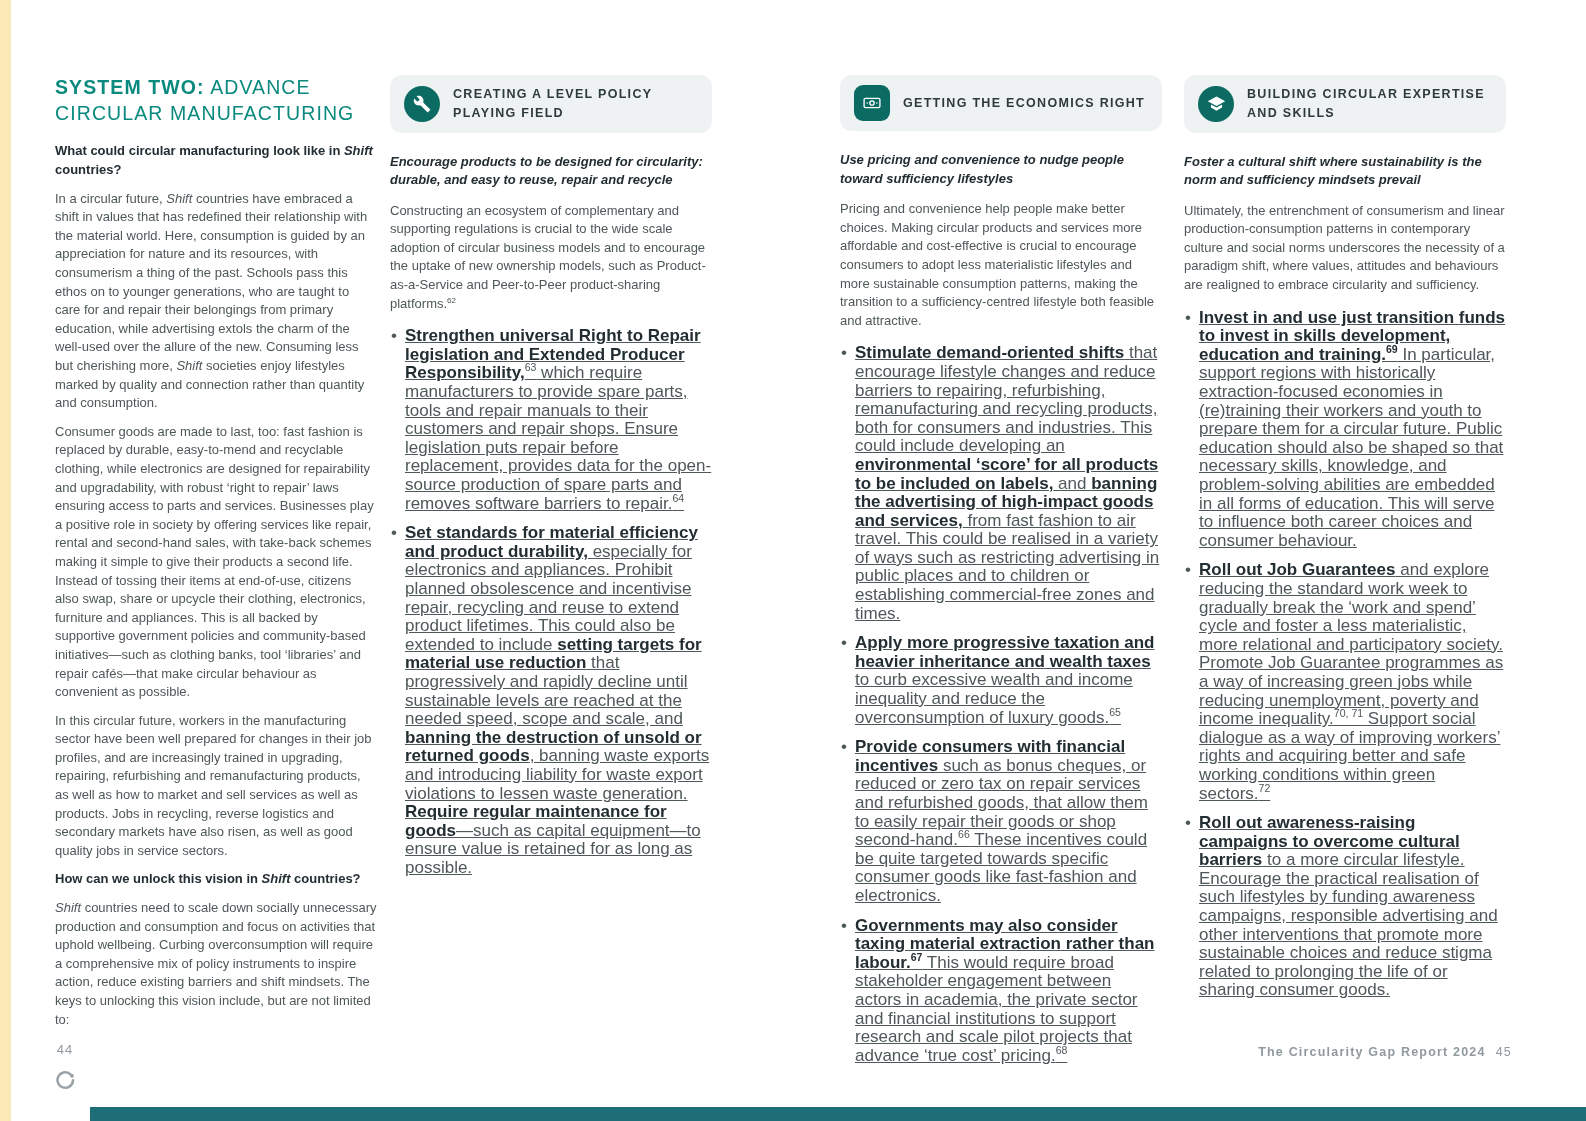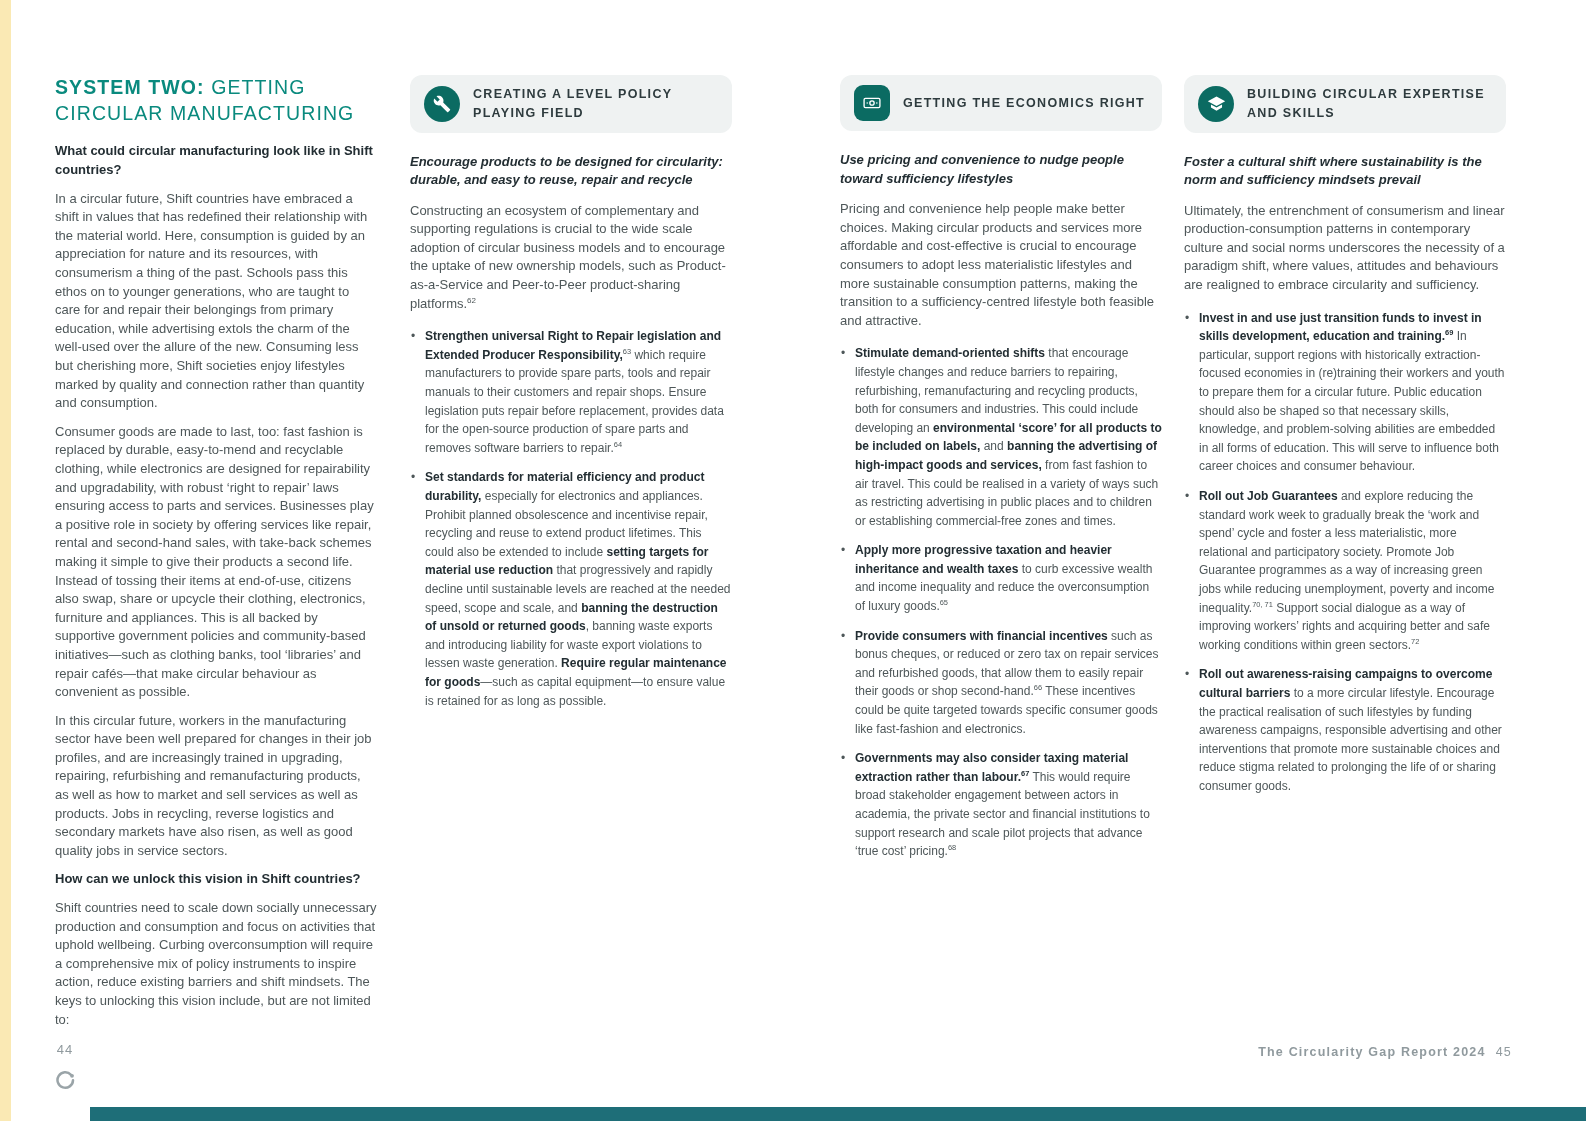--- a/index.html
+++ b/index.html
@@ -13,21 +13,21 @@
     width:1586px;height:1121px;position:relative;overflow:hidden;
     background:#ffffff;
     font-family:"Liberation Sans","DejaVu Sans",sans-serif;
     color:var(--body-text);
   }
   .edge-strip{position:absolute;left:0;top:0;width:11px;height:100%;background:var(--cream);}
   .bottom-bar{position:absolute;left:90px;right:0;bottom:0;height:14px;background:var(--bottom-bar);}
 
   .col{position:absolute;top:75px;width:322px;}
   #col-intro{left:55px;}
-  #col-policy{left:410px;}
+  #col-policy{left:390px;}
   #col-economics{left:840px;}
   #col-skills{left:1184px;}
 
   h1.title{
     margin:0 0 16px 0;font-size:19.5px;line-height:1.32;letter-spacing:1.1px;
     color:var(--accent);font-weight:400;
   }
   h1.title .t-strong{font-weight:700;}
 
   .pill{
@@ -40,48 +40,48 @@
   }
   .badge.square{border-radius:9px;}
   .pill-label{
     font-size:12.5px;font-weight:600;letter-spacing:1.3px;line-height:1.5;
     color:#2E3B3E;
   }
 
   p.rich{margin:0 0 10px 0;font-size:13px;line-height:18.6px;color:var(--body-text);}
   p.lead{margin-bottom:12px;font-style:italic;}
   .rich .b{font-weight:700;color:var(--bold-text);}
-  .rich .i{}
+  .rich .i{font-style:italic;}
   .rich sup{font-size:0.62em;line-height:0;vertical-align:super;}
   .rich sup.b{font-weight:700;color:var(--bold-text);}
 
   ul.bullets{list-style:none;margin:14px 0 0 0;padding:0;}
   ul.bullets li{
     position:relative;padding-left:15px;margin-bottom:11px;
-    font-size:12px;line-height:18.6px;color:var(--body-text);
+    font-size:17px;line-height:18.6px;color:var(--body-text);text-decoration:underline;
   }
   ul.bullets li::before{content:"\2022";position:absolute;left:1px;top:0;color:var(--body-text);}
 
   .footer-left{
     position:absolute;left:55px;top:1042px;display:flex;align-items:center;gap:14px;
     color:var(--footer-text);font-size:13px;letter-spacing:1px;flex-direction:column;
   }
   .footer-right{
     position:absolute;right:74px;top:1045px;display:flex;align-items:baseline;gap:10px;
     color:var(--footer-text);font-size:12.5px;letter-spacing:1.2px;
   }
   .footer-right .report-title{font-weight:700;}
 </style>
 </head>
 <body>
 
 <div class="edge-strip"></div>
 
 <section class="col" id="col-intro">
-  <h1 class="title"><span class="t-strong">SYSTEM TWO:</span><span> GETTING</span><br><span>CIRCULAR MANUFACTURING</span></h1>
+  <h1 class="title"><span class="t-strong">SYSTEM TWO:</span><span> ADVANCE</span><br><span>CIRCULAR MANUFACTURING</span></h1>
   <p class="rich"><span class="b">What could circular manufacturing look like in </span><span class="b i">Shift</span><span class="b"> countries?</span></p>
   <p class="rich"><span>In a circular future, </span><span class="i">Shift</span><span> countries have embraced a shift in values that has redefined their relationship with the material world. Here, consumption is guided by an appreciation for nature and its resources, with consumerism a thing of the past. Schools pass this ethos on to younger generations, who are taught to care for and repair their belongings from primary education, while advertising extols the charm of the well-used over the allure of the new. Consuming less but cherishing more, </span><span class="i">Shift</span><span> societies enjoy lifestyles marked by quality and connection rather than quantity and consumption.</span></p>
   <p class="rich"><span>Consumer goods are made to last, too: fast fashion is replaced by durable, easy-to-mend and recyclable clothing, while electronics are designed for repairability and upgradability, with robust ‘right to repair’ laws ensuring access to parts and services. Businesses play a positive role in society by offering services like repair, rental and second-hand sales, with take-back schemes making it simple to give their products a second life. Instead of tossing their items at end-of-use, citizens also swap, share or upcycle their clothing, electronics, furniture and appliances. This is all backed by supportive government policies and community-based initiatives—such as clothing banks, tool ‘libraries’ and repair cafés—that make circular behaviour as convenient as possible.</span></p>
   <p class="rich"><span>In this circular future, workers in the manufacturing sector have been well prepared for changes in their job profiles, and are increasingly trained in upgrading, repairing, refurbishing and remanufacturing products, as well as how to market and sell services as well as products. Jobs in recycling, reverse logistics and secondary markets have also risen, as well as good quality jobs in service sectors.</span></p>
   <p class="rich"><span class="b">How can we unlock this vision in </span><span class="b i">Shift</span><span class="b"> countries?</span></p>
   <p class="rich"><span class="i">Shift</span><span> countries need to scale down socially unnecessary production and consumption and focus on activities that uphold wellbeing. Curbing overconsumption will require a comprehensive mix of policy instruments to inspire action, reduce existing barriers and shift mindsets. The keys to unlocking this vision include, but are not limited to:</span></p>
 </section>
 
 <section class="col" id="col-policy">
   <div class="pill">

